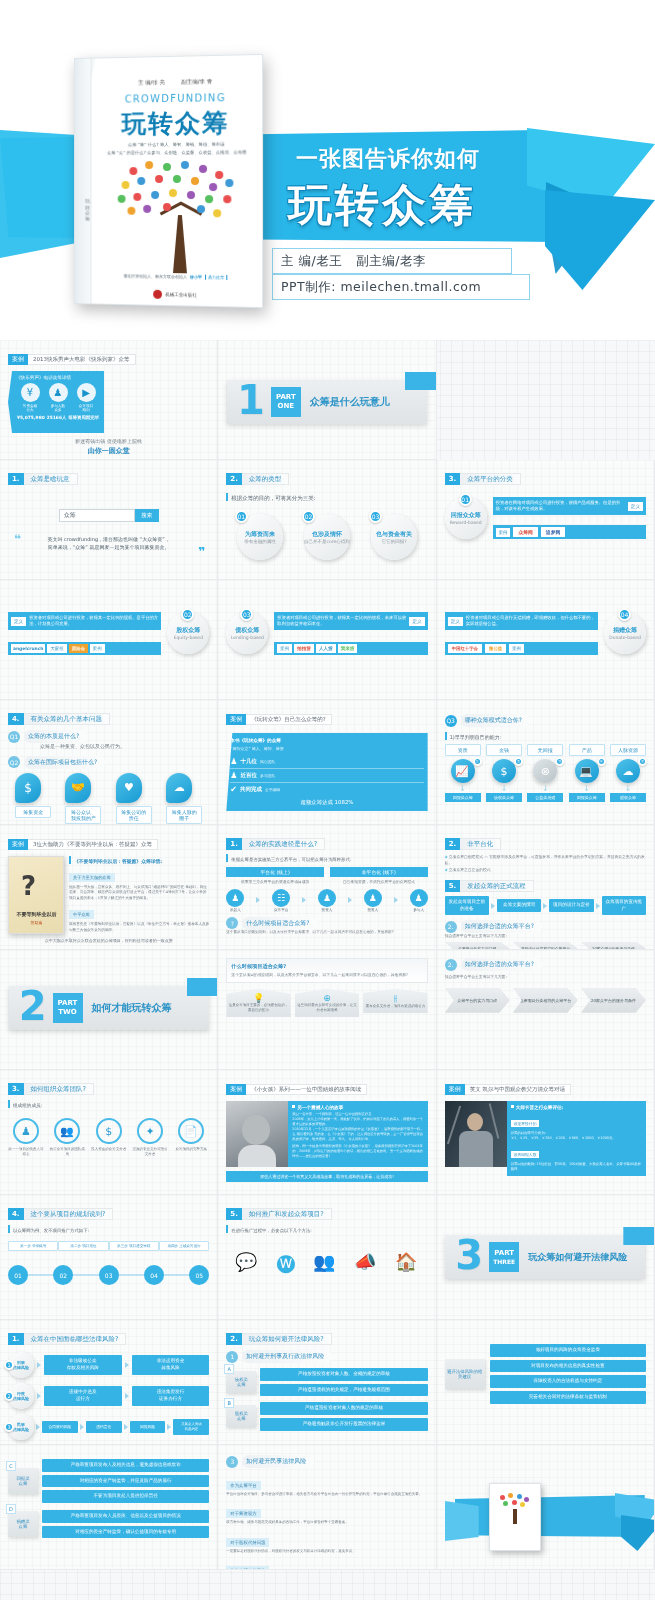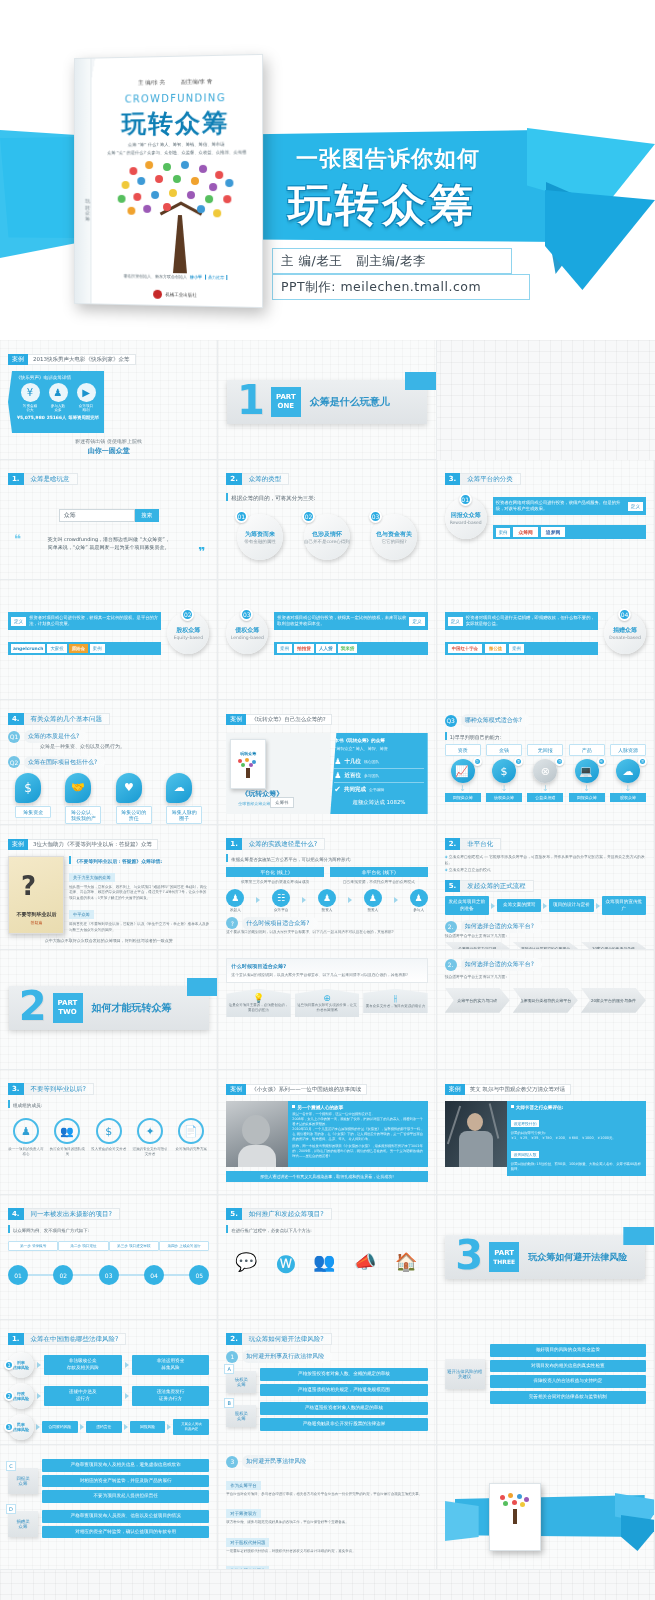--- a/index.html
+++ b/index.html
@@ -512,38 +512,20 @@
           </div>
         </div>
       </div>
 
       <div class="cell tall">
         <div class="label-chip" style="margin-top:6px;">
           <span class="k">案例</span>
           <span class="v">《玩转众筹》自己怎么众筹的?</span>
         </div>
         <div style="display:flex;margin-top:8px;">
-          <div style="flex:none;width:104px;background:#f2f5f6;padding:6px 4px;position:relative;">
-            <div style="width:36px;height:50px;background:#fff;border:1px solid #dde4e8;box-shadow:1px 2px 4px rgba(0,0,0,.22);display:inline-block;vertical-align:top;">
-              <div style="text-align:center;font-size:4px;color:#0f7fb5;font-weight:bold;margin-top:11px;">玩转众筹</div>
-              <div style="margin:2px auto 0;width:22px;height:20px;position:relative;">
-                <div style="position:absolute;left:9px;top:10px;width:4px;height:10px;background:#5c3a22;"></div>
-                <div style="position:absolute;left:1px;top:1px;width:4px;height:4px;border-radius:50%;background:#e94f4f;"></div>
-                <div style="position:absolute;left:8px;top:0px;width:4px;height:4px;border-radius:50%;background:#f0a22e;"></div>
-                <div style="position:absolute;left:15px;top:2px;width:4px;height:4px;border-radius:50%;background:#3d9ad6;"></div>
-                <div style="position:absolute;left:4px;top:5px;width:4px;height:4px;border-radius:50%;background:#56bf5e;"></div>
-                <div style="position:absolute;left:12px;top:5px;width:4px;height:4px;border-radius:50%;background:#9b59b6;"></div>
-              </div>
-            </div>
-            <div style="display:inline-block;margin-left:4px;vertical-align:top;width:56px;">
-              <div style="color:#2f8ec2;font-size:7px;font-weight:bold;text-align:center;">《玩转众筹》</div>
-              <div style="color:#4aa9d6;font-size:4px;text-align:center;margin-top:2px;">全球首部众筹众筹实战图解</div>
-            </div>
-            <div style="position:absolute;left:44px;bottom:6px;border:1px solid #cfd8dd;background:#fff;color:#5a6872;font-size:4.4px;padding:2px 4px;">众筹书</div>
-          </div>
           <div style="flex:1;background:#35b3e4;padding:5px 4px;clip-path:polygon(6px 0,100% 0,100% 100%,0 100%);">
             <div style="color:#fff;font-size:4.6px;font-weight:bold;">本书《玩转众筹》的众筹</div>
             <div style="color:#e8f7ff;font-size:4px;margin-top:3px;">“筹智众立”  筹人、筹智、筹资</div>
             <div style="margin-top:4px;">
               <div style="display:flex;align-items:center;gap:3px;border-bottom:1px solid rgba(255,255,255,.4);padding:2px 0;">
                 <span style="color:#fff;font-size:8px;">♟</span>
                 <span style="color:#fff;font-size:5.5px;font-weight:bold;">十几位</span>
                 <span style="color:#ddf2fc;font-size:3.8px;">核心团队</span>
               </div>
               <div style="display:flex;align-items:center;gap:3px;border-bottom:1px solid rgba(255,255,255,.4);padding:2px 0;">
@@ -784,21 +766,21 @@
           <div style="flex:1;background:linear-gradient(180deg,#eceff1,#d9dee1);color:#4a5c66;font-size:4px;padding:10px 3px;text-align:center;clip-path:polygon(0 0,84% 0,100% 50%,84% 100%,0 100%,14% 50%);">选择项目分类相符的众筹平台</div>
           <div style="flex:1;background:linear-gradient(180deg,#eceff1,#d9dee1);color:#4a5c66;font-size:4px;padding:10px 3px;text-align:center;clip-path:polygon(0 0,84% 0,100% 50%,84% 100%,0 100%,14% 50%);">20家众平台的服务与条件</div>
         </div>
       </div>
     </div>
 
     <div class="srow">
       <div class="cell tall">
         <div class="chip">
           <span class="n">3.</span>
-          <span class="t">不要等到毕业以后?</span>
+          <span class="t">如何组织众筹团队?</span>
         </div>
         <div style="margin-top:5px;font-size:4.6px;color:#5a6872;">
           <span class="blue-underline-bar"></span><span>组成组的成员:</span>
         </div>
         <div style="display:flex;justify-content:space-between;margin-top:10px;">
           <div style="text-align:center;width:36px;">
             <div style="width:26px;height:26px;border-radius:50%;border:2px solid #49bbe8;color:#2f9fd4;display:flex;align-items:center;justify-content:center;font-size:11px;margin:0 auto;">♟</div>
             <div class="tinytxt" style="font-size:3.5px;margin-top:3px;">统一一项目的负责人与核心</div>
           </div>
           <div style="text-align:center;width:36px;">
@@ -865,21 +847,21 @@
             <div style="color:#e8f7ff;font-size:3.4px;line-height:1.5;margin-top:2px;">设置回报的数额: 15位粉丝、前50票、100到限量、大额众筹人名称、众筹书籍44及标题理。</div>
           </div>
         </div>
       </div>
     </div>
 
     <div class="srow">
       <div class="cell tall">
         <div class="chip">
           <span class="n">4.</span>
-          <span class="t">同一本被发出来摄影的项目?</span>
+          <span class="t">这个要从项目的规划说到?</span>
         </div>
         <div style="margin-top:5px;font-size:4.4px;color:#5a6872;">
           <span class="blue-underline-bar"></span><span>以众筹网为例、发不项目推广方式如下:</span>
         </div>
         <div style="display:flex;justify-content:space-between;margin-top:8px;">
           <div style="flex:1;text-align:center;">
               <div class="minitag" style="font-size:3.6px;">第一步 登录账号</div>
             </div>
           <div style="flex:1;text-align:center;">
               <div class="minitag" style="font-size:3.6px;">第二步 项目定位</div>

